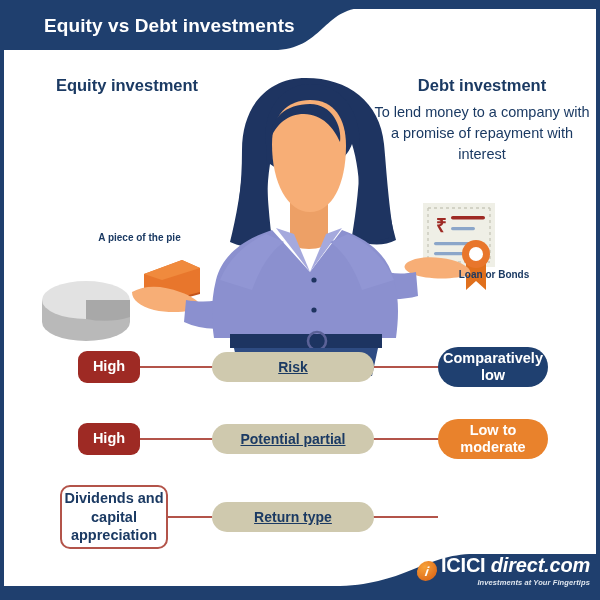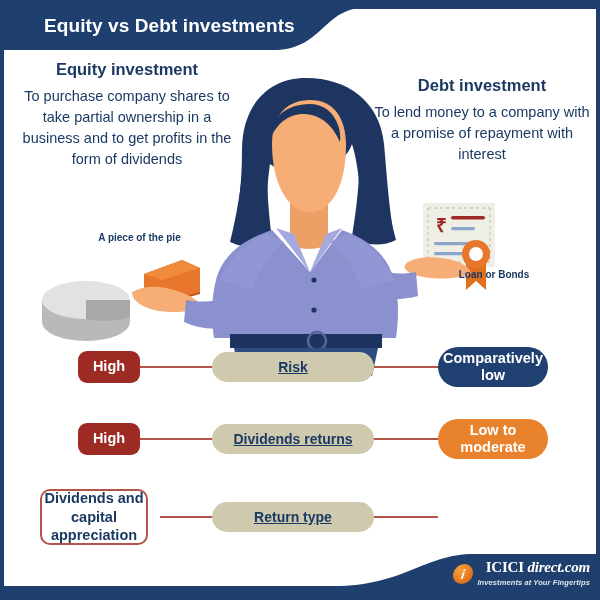--- a/index.html
+++ b/index.html
@@ -27,21 +27,21 @@
     position:absolute;left:40px;top:11px;
     font-size:19px;font-weight:bold;color:#ffffff;
     letter-spacing:.1px;white-space:nowrap;
   }
 
   
   .col{position:absolute;text-align:center;color:#1b3a63;}
   .col-title{font-size:16.5px;font-weight:bold;margin-bottom:7px;}
   .col-body{font-size:14.5px;line-height:1.45;color:#1b3a63;}
 
-  .col-left{left:12px;top:56px;width:222px;}
+  .col-left{left:12px;top:72px;width:222px;}
   .col-right{left:370px;top:72px;width:216px;}
 
   
   .side-label{
     position:absolute;text-align:center;
     font-size:10px;font-weight:bold;color:#1b3a63;line-height:1.25;
   }
   .label-pie{left:78px;top:228px;width:115px;}
   .label-loan{left:430px;top:265px;width:120px;}
 
@@ -77,38 +77,38 @@
   .pr-orange{background:#e9822c;}
 
   
   .box-outline{
     position:absolute;box-sizing:border-box;
     display:flex;align-items:center;justify-content:center;text-align:center;
     background:#ffffff;border:2px solid #b3544a;border-radius:10px;
     color:#1b3a63;font-weight:bold;font-size:14.5px;line-height:1.3;
     top:50%;transform:translateY(-50%);
   }
-  .box-left-3{left:36px;width:108px;height:56px;}
+  .box-left-3{left:56px;width:108px;height:64px;}
   .box-right-3{left:434px;width:110px;height:56px;}
   .conn-l3{left:156px;width:52px;}
   .conn-r3{left:368px;width:66px;}
 
   
   .footer-wrap{position:absolute;left:0;bottom:0;width:600px;height:56px;}
   .footer-svg{position:absolute;left:0;bottom:0;}
   .logo-block{position:absolute;right:14px;bottom:9px;display:flex;align-items:center;}
   .logo-mark{
     width:20px;height:20px;border-radius:50%;
     background:radial-gradient(circle at 35% 30%,#f7a23a,#e0701d 70%);
     display:flex;align-items:center;justify-content:center;
     margin-right:4px;transform:skewX(-8deg);
   }
   .logo-mark span{color:#fff;font-weight:bold;font-size:13px;font-style:italic;line-height:1;}
   .logo-text-wrap{display:flex;flex-direction:column;align-items:flex-end;}
-  .logo-text{font-size:15px;font-weight:bold;color:#ffffff;line-height:1;letter-spacing:-.2px;font-family:Liberation Serif, serif;}
+  .logo-text{font-size:20px;font-weight:bold;color:#ffffff;line-height:1;letter-spacing:-.2px;}
   .logo-text .it{font-style:italic;font-weight:bold;}
   .logo-tag{font-size:7.5px;font-style:italic;font-weight:bold;color:#dfe6ef;margin-top:3px;letter-spacing:.1px;}
 </style>
 </head>
 <body>
 
 <div id="infographic">
 
   <div class="header-wrap">
     <svg class="header-svg" width="600" height="60" viewBox="0 0 600 60">
@@ -184,21 +184,20 @@
     <circle cx="310" cy="306" r="2.6" fill="#1e3461"></circle>
 
     <rect x="226" y="330" width="152" height="14" fill="#1d3461"></rect>
     <circle cx="313" cy="337" r="9" fill="none" stroke="#5b6298" stroke-width="2.6"></circle>
 
     <path d="M230,344 L374,344 L368,372 L236,372 Z" fill="#2e4b82"></path>
   </svg>
 
   <div class="col col-left">
     <div class="col-title">Equity investment</div>
-    <div class="col-body">To purchase company shares to take partial ownership in a business and to get profits in the form of dividends</div>
   </div>
 
   <div class="col col-right">
     <div class="col-title">Debt investment</div>
     <div class="col-body">To lend money to a company with a promise of repayment with interest</div>
   </div>
 
   <div class="side-label label-pie">A piece of the pie</div>
   <div class="side-label label-loan">Loan or Bonds</div>
 
@@ -207,21 +206,21 @@
     <div class="connector conn-r"></div>
     <div class="pill-left">High</div>
     <div class="pill-mid">Risk</div>
     <div class="pill-right pr-navy">Comparatively low</div>
   </div>
 
   <div class="row row-2">
     <div class="connector conn-l"></div>
     <div class="connector conn-r"></div>
     <div class="pill-left">High</div>
-    <div class="pill-mid">Dividends returns</div>
+    <div class="pill-mid">Potential partial</div>
     <div class="pill-right pr-orange">Low to moderate</div>
   </div>
 
   <div class="row row-3">
     <div class="connector conn-l3"></div>
     <div class="connector conn-r3"></div>
     <div class="box-outline box-left-3">Dividends and capital appreciation</div>
     <div class="pill-mid">Return type</div>
   </div>
 

